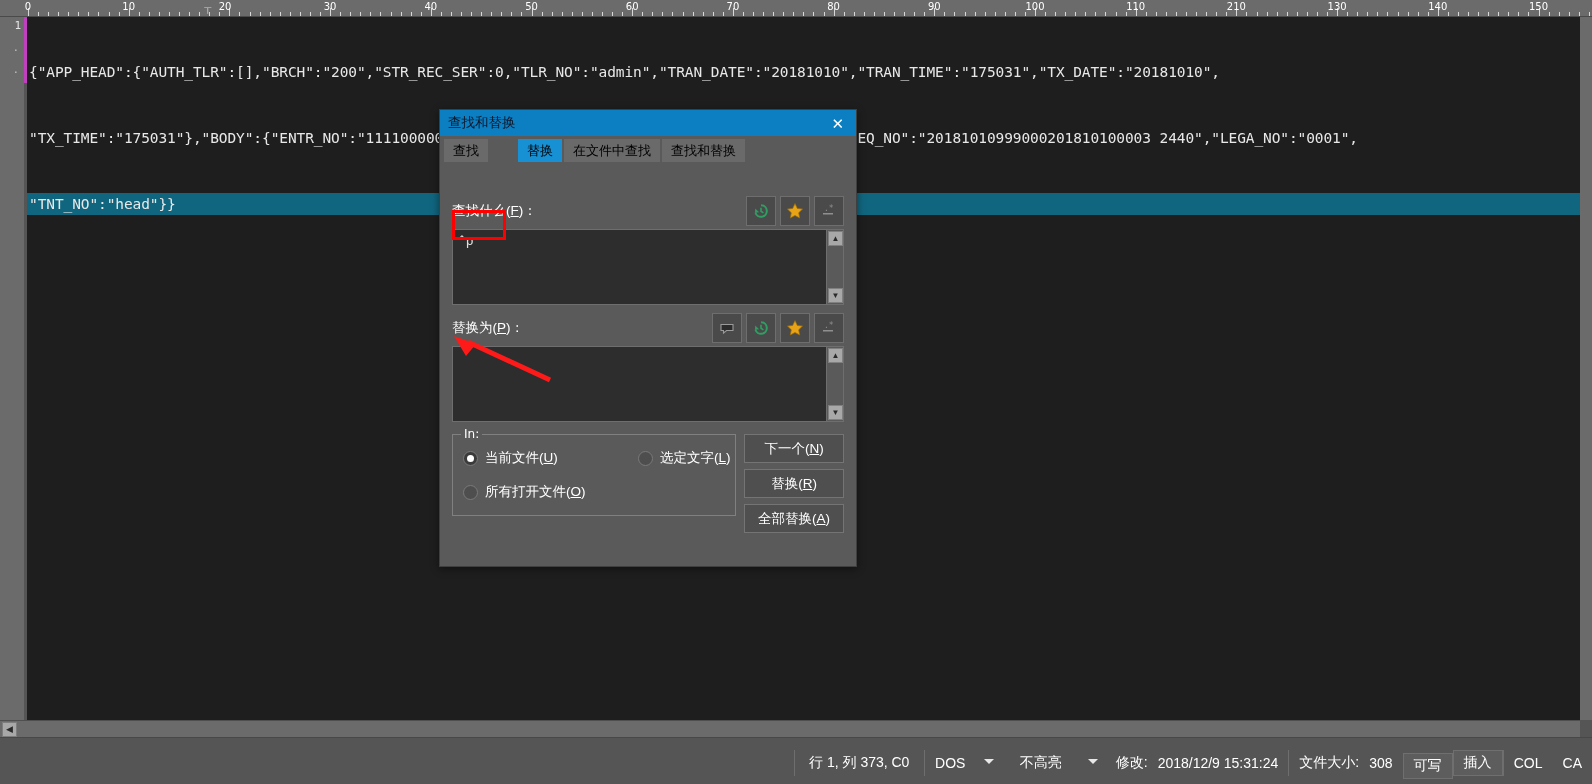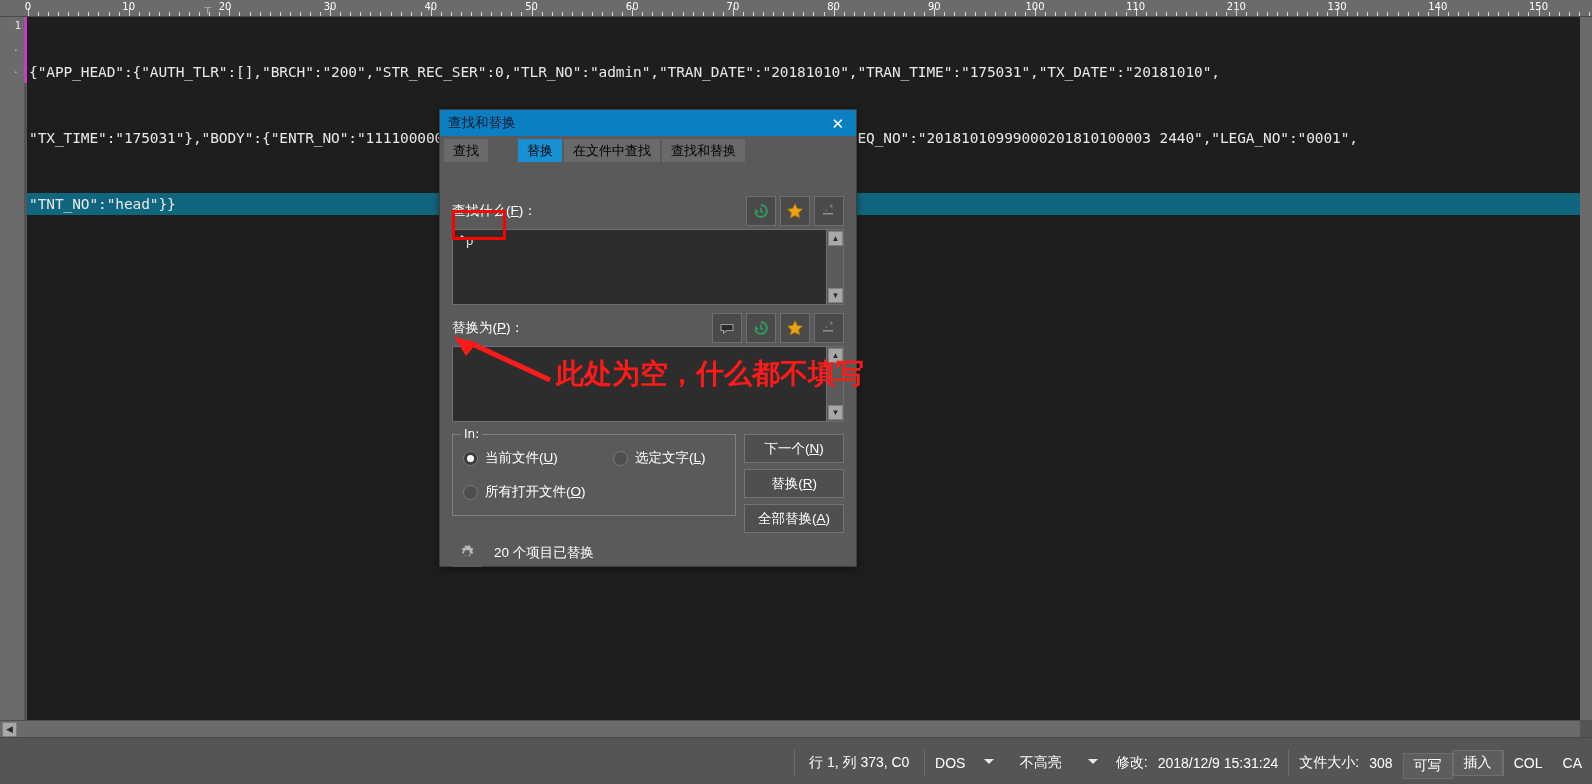--- a/index.html
+++ b/index.html
@@ -511,21 +511,21 @@
         <span class="tb-scroll">
           <span class="tb-arrow up">▲</span>
           <span class="tb-arrow dn">▼</span>
         </span>
       </div>
     </div>
 
     <div class="lower">
       <div id="ingroup">
         <span id="ingroup-legend">In:</span>
-        <div style="display:flex;">
+        <div style="display:flex;gap:25px;">
           <div class="radio-row" style="width:150px;">
             <span class="radio on"></span>
             <span class="radio-label"><span>当前文件(</span><u>U</u><span>)</span></span>
           </div>
           <div class="radio-row">
             <span class="radio"></span>
             <span class="radio-label"><span>选定文字(</span><u>L</u><span>)</span></span>
           </div>
         </div>
         <div class="radio-row" style="margin-top:8px;">
@@ -546,31 +546,21 @@
             <span>)</span>
           </div>
         <div class="dlg-btn">
             <span>全部替换(</span>
             <u>A</u>
             <span>)</span>
           </div>
       </div>
     </div>
 
-    <div id="statusrow">
-      <span id="gear-btn">
-        <svg width="20" height="20" viewBox="0 0 20 20">
-            <path d="M10 2.8l1.2.3.7-1 1.6.9-.3 1.2.9.9 1.2-.3.9 1.6-1 .7.1 1.3 1 .7-.9 1.6-1.2-.3-.9.9.3 1.2-1.6.9-.7-1-1.3.1-.7 1-1.6-.9.3-1.2-.9-.9-1.2.3-.9-1.6 1-.7-.1-1.3-1-.7.9-1.6 1.2.3.9-.9-.3-1.2 1.6-.9.7 1z" fill="#b8b8b8"></path>
-            <circle cx="10" cy="10" r="3" fill="#5a5a5a"></circle>
-          </svg>
-      </span>
-      <span id="replace-status">20 个项目已替换</span>
-    </div>
   </div>
 
   <div id="find-highlight"></div>
   <svg id="anno-arrow" width="110" height="55">
     <line x1="100" y1="48" x2="18" y2="10" stroke="#ff1a1a" stroke-width="5"></line>
     <polygon points="4,4 26,12 16,24" fill="#ff1a1a"></polygon>
   </svg>
-  <div id="anno-text">此处为空，什么都不填写</div>
 
 </div>
 
 </body></html>

